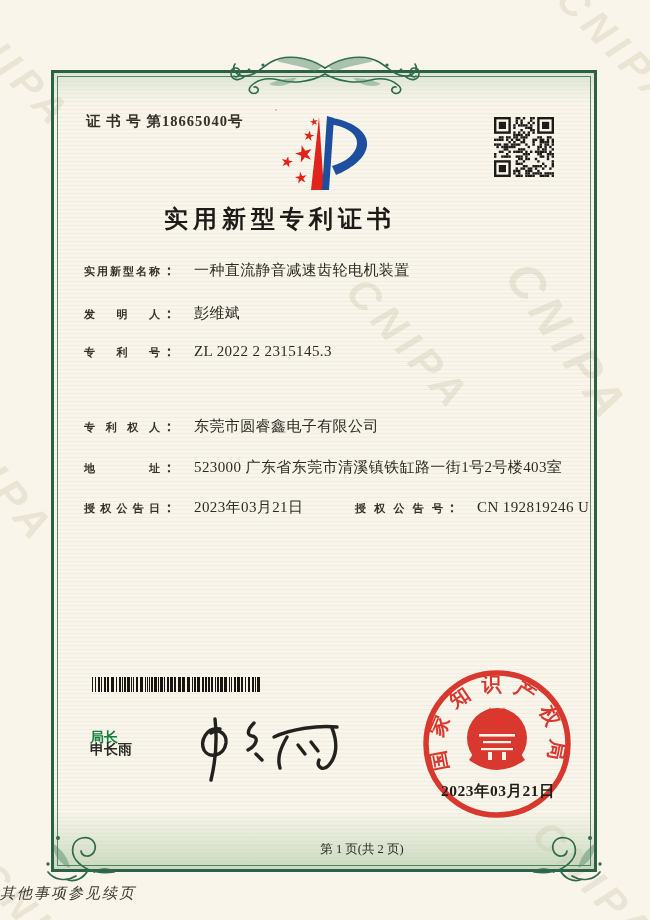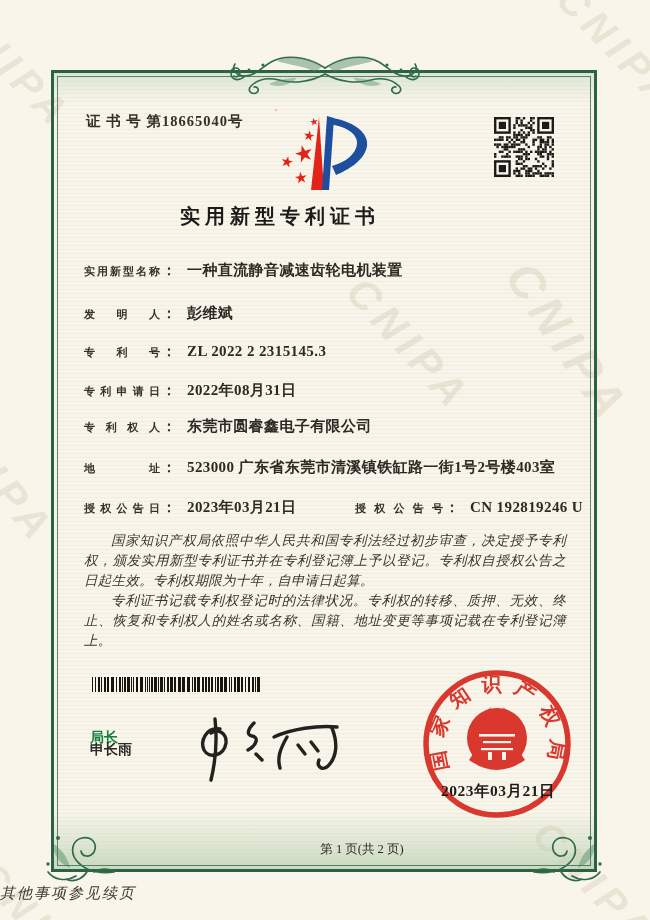--- a/index.html
+++ b/index.html
@@ -17,27 +17,27 @@
   .frame-inner{position:absolute;inset:3px;border:1px solid rgba(43,98,71,.75);}
   .frame-bg{position:absolute;inset:0;
       background:
         linear-gradient(180deg, rgba(198,216,190,.55) 0px, rgba(198,216,190,0) 30px,
                         rgba(198,216,190,0) calc(100% - 58px), rgba(190,211,180,.8) 100%),
         repeating-linear-gradient(180deg, rgba(110,150,115,.07) 0 1px, rgba(0,0,0,0) 1px 4px);}
   
   .cert-no{position:absolute;left:86px;top:112px;font-size:14.5px;font-weight:600;
            letter-spacing:1px;color:#35312a;}
   .title{position:absolute;left:51px;top:203px;width:458px;text-align:center;
-         font-size:20px;font-weight:700;letter-spacing:5px;color:#1d1b17;}
+         font-size:24px;font-weight:700;letter-spacing:5px;color:#1d1b17;}
   
   .row{position:absolute;left:84px;width:486px;height:22px;white-space:nowrap;}
   .f-label{display:inline-block;width:76px;font-size:11px;font-weight:600;
            color:#35312a;text-align:justify;text-align-last:justify;vertical-align:baseline;}
   .f-colon{font-size:14px;font-weight:600;color:#35312a;margin-left:2px;}
-  .f-value{font-size:15px;font-weight:700;color:#2d2a24;margin-left:11px;letter-spacing:.4px;}
+  .f-value{font-size:15px;font-weight:400;color:#2d2a24;margin-left:18px;letter-spacing:.4px;}
   .pair2{position:absolute;left:271px;top:0;}
   .pair2 .f-label{width:88px;}
   
   .legal{position:absolute;left:84px;top:531px;width:482px;font-size:13.5px;
          line-height:20px;font-style:italic;color:#3a352c;text-align:justify;
          letter-spacing:.3px;}
   .legal p{margin:0;text-indent:2em;}
   
   .signer-title{position:absolute;left:90px;top:729px;font-size:14px;font-weight:700;
         font-family:"Liberation Sans","DejaVu Sans",sans-serif;color:#15803d;}
@@ -336,40 +336,33 @@
 
   <div class="row" style="top:261px">
     <span class="f-label">实用新型名称</span><span class="f-colon">：</span><span class="f-value">一种直流静音减速齿轮电机装置</span>
   </div>
   <div class="row" style="top:304px">
     <span class="f-label">发明人</span><span class="f-colon">：</span><span class="f-value">彭维斌</span>
   </div>
   <div class="row" style="top:342px">
     <span class="f-label">专利号</span><span class="f-colon">：</span><span class="f-value">ZL 2022 2 2315145.3</span>
   </div>
-  <div class="row" style="top:381px">
-    <span class="f-label">专利申请日</span><span class="f-colon">：</span><span class="f-value">2022年08月31日</span>
-  </div>
   <div class="row" style="top:417px">
     <span class="f-label">专利权人</span><span class="f-colon">：</span><span class="f-value">东莞市圆睿鑫电子有限公司</span>
   </div>
   <div class="row" style="top:458px">
     <span class="f-label">地址</span><span class="f-colon">：</span><span class="f-value">523000 广东省东莞市清溪镇铁缸路一街1号2号楼403室</span>
   </div>
   <div class="row" style="top:498px">
     <span class="f-label">授权公告日</span><span class="f-colon">：</span><span class="f-value">2023年03月21日</span>
     <span class="pair2">
       <span class="f-label">授权公告号</span><span class="f-colon">：</span><span class="f-value">CN 192819246 U</span>
     </span>
   </div>
 
-  <div class="legal">
-    <p>国家知识产权局依照中华人民共和国专利法经过初步审查，决定授予专利权，颁发实用新型专利证书并在专利登记簿上予以登记。专利权自授权公告之日起生效。专利权期限为十年，自申请日起算。</p>
-    <p>专利证书记载专利权登记时的法律状况。专利权的转移、质押、无效、终止、恢复和专利权人的姓名或名称、国籍、地址变更等事项记载在专利登记簿上。</p>
-  </div>
 
   <svg id="barcode" style="left:92px;top:677px;" width="168" height="15" viewBox="0 0 168 15">
       <rect x="0" y="0" width="1" height="15" fill="#17150f"></rect>
       <rect x="3" y="0" width="1" height="15" fill="#17150f"></rect>
       <rect x="6" y="0" width="2" height="15" fill="#17150f"></rect>
       <rect x="9" y="0" width="1" height="15" fill="#17150f"></rect>
       <rect x="12" y="0" width="2" height="15" fill="#17150f"></rect>
       <rect x="15" y="0" width="2" height="15" fill="#17150f"></rect>
       <rect x="19" y="0" width="3" height="15" fill="#17150f"></rect>
       <rect x="24" y="0" width="1" height="15" fill="#17150f"></rect>

